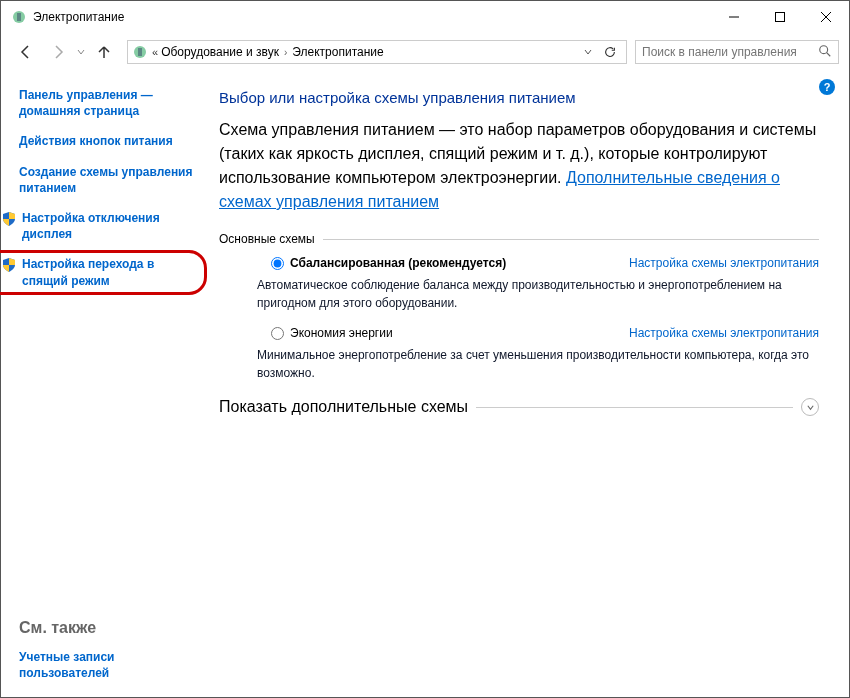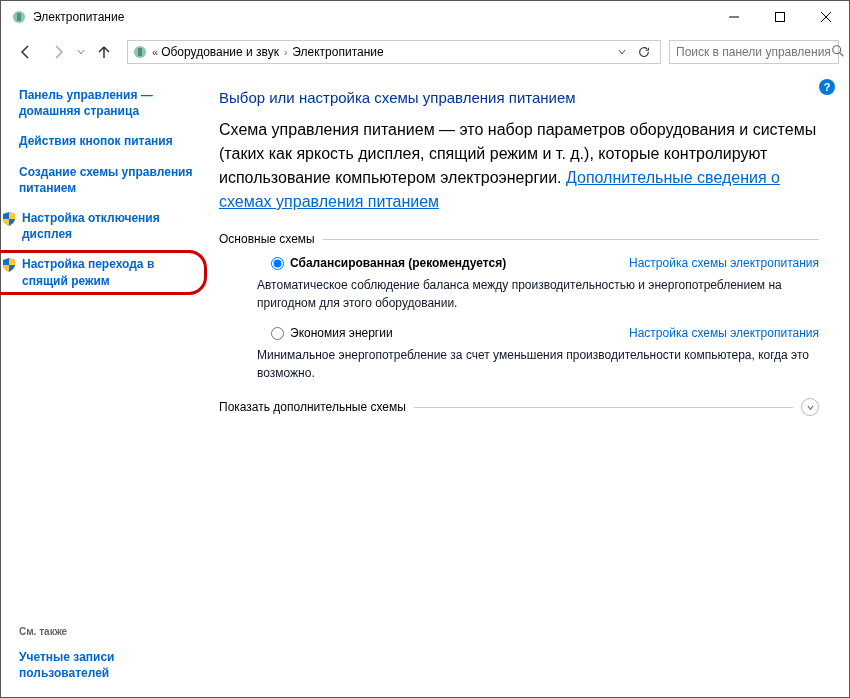--- a/index.html
+++ b/index.html
@@ -17,55 +17,55 @@
 .nav-arrow { width: 30px; height: 30px; display: flex; align-items: center; justify-content: center; color: #555; cursor: pointer; }
 .nav-arrow.disabled { color: #aaa; }
 .nav-up { width: 30px; height: 30px; display: flex; align-items: center; justify-content: center; color: #555; cursor: pointer; }
 .address-bar { flex: 1; height: 24px; border: 1px solid #ccc; display: flex; align-items: center; padding: 0 4px; margin: 0 6px; }
 .address-icon { width: 16px; height: 16px; margin-right: 4px; }
 .crumb { font-size: 12px; cursor: pointer; }
 .crumb-sep { margin: 0 5px; color: #666; font-size: 10px; }
 .address-spacer { flex: 1; }
 .addr-drop { width: 18px; height: 22px; display: flex; align-items: center; justify-content: center; cursor: pointer; }
 .addr-refresh { width: 24px; height: 22px; display: flex; align-items: center; justify-content: center; cursor: pointer; margin-left: 1px; }
-.search-bar { width: 170px; height: 24px; border: 1px solid #ccc; display: flex; align-items: center; padding: 0 6px; }
+.search-bar { width: 204px; height: 24px; border: 1px solid #ccc; display: flex; align-items: center; padding: 0 6px; }
 .search-input { flex: 1; border: none; outline: none; font-size: 12px; color: #666; }
 .search-icon { width: 14px; height: 14px; color: #666; }
 
 .content { display: flex; height: calc(100% - 70px); position: relative; }
 .help-badge { position: absolute; top: 8px; right: 14px; width: 16px; height: 16px; background: #0078d7; color: #fff; border-radius: 50%; font-size: 11px; font-weight: bold; display: flex; align-items: center; justify-content: center; cursor: pointer; }
 
 .sidebar { width: 210px; padding: 16px 10px 10px 18px; display: flex; flex-direction: column; font-weight: bold; }
 .side-link { color: #0066cc; font-size: 12px; margin-bottom: 14px; cursor: pointer; line-height: 1.35; }
 .side-link.highlighted { position: relative; }
 .highlight-ring { position: absolute; left: -17px; top: -6px; right: -6px; bottom: -6px; border: 3px solid #cc0000; border-radius: 18px; pointer-events: none; }
 .side-icon-row { display: flex; align-items: flex-start; gap: 5px; margin-left: -18px; padding-left: 0; }
 .side-icon-row .side-icon { width: 16px; height: 16px; flex-shrink: 0; margin-top: 1px; }
 .side-spacer { flex: 1; }
-.side-seealso { color: #666; font-size: 10px; margin-bottom: 12px; }
+.side-seealso { color: #666; font-size: 16px; margin-bottom: 12px; }
 
 .main { flex: 1; padding: 18px 30px 10px 8px; }
 .main-title { color: #003399; font-size: 15px; margin-bottom: 12px; }
 .main-desc { font-size: 16px; line-height: 1.5; margin-bottom: 18px; }
 .main-desc a { color: #0066cc; text-decoration: underline; cursor: pointer; }
 
 .fieldset-label { font-size: 12px; display: flex; align-items: center; margin-bottom: 10px; }
 .fieldset-line { flex: 1; height: 1px; background: #ccc; margin-left: 8px; }
 
 .plan { margin-left: 18px; margin-bottom: 14px; }
 .plan-head { display: flex; align-items: center; justify-content: space-between; margin-bottom: 6px; }
 .plan-radio { display: flex; align-items: center; gap: 6px; cursor: pointer; padding-left: 34px; }
 .plan-radio input { margin: 0; }
 .plan-name { font-size: 12px; }
 .plan-name.bold { font-weight: bold; }
 .plan-settings { color: #0066cc; font-size: 12px; cursor: pointer; }
 .plan-desc { font-size: 12px; line-height: 1.5; color: #0f172a; margin-left: 20px; margin-right: 10px; }
 
 .expand-row { display: flex; align-items: center; margin-top: 16px; cursor: pointer; }
-.expand-label { font-size: 12px; }
+.expand-label { font-size: 16px; }
 .expand-line { flex: 1; height: 1px; background: #ccc; margin: 0 8px; }
 .expand-btn { width: 18px; height: 18px; border: 1px solid #bbb; border-radius: 50%; display: flex; align-items: center; justify-content: center; }
 </style>
 </head>
 <body>
 
 <div class="window">
   <div class="titlebar">
     <span class="titlebar-icon">
       <svg viewBox="0 0 16 16">

